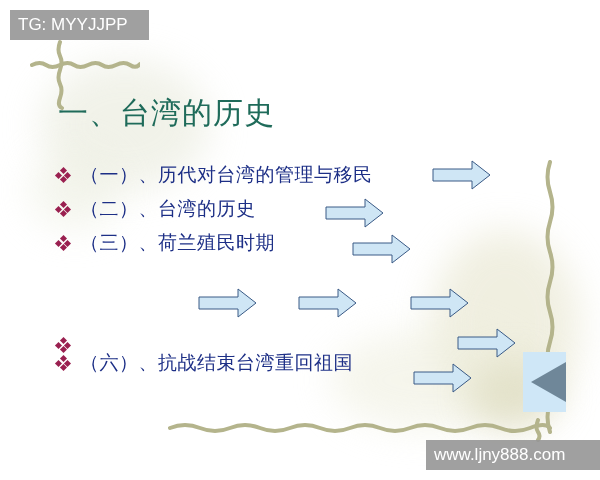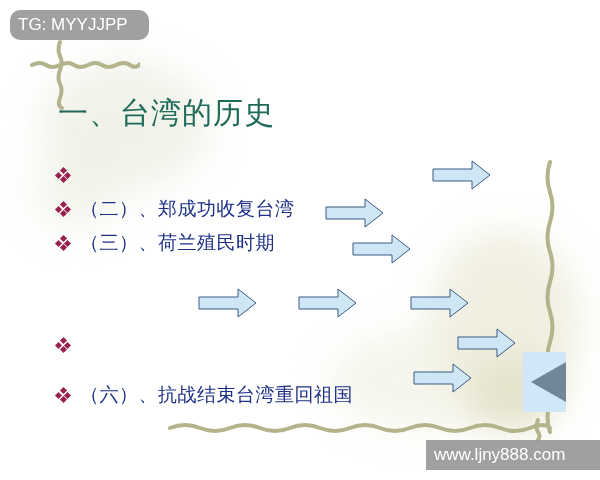--- a/index.html
+++ b/index.html
@@ -17,21 +17,21 @@
     .blob.b5 { left: 470px; top: 360px; width: 90px; height: 70px; background: #d9d7b8; }
 
     
     .vine { position: absolute; }
 
     .watermark {
       position: absolute; background: rgba(150,150,150,0.9); color: #ffffff;
       font-family: "Liberation Sans", sans-serif; font-size: 17px; line-height: 30px;
       padding: 0 8px; white-space: nowrap;
     }
-    .wm-top { left: 10px; top: 10px; width: 139px; height: 30px; border-radius: 10px; }
+    .wm-top { left: 10px; top: 10px; width: 139px; height: 30px; }
     .wm-bottom { left: 426px; top: 440px; width: 180px; height: 30px; text-align: left; }
 
     .title {
       position: absolute; left: 58px; top: 93px;
       font-family: Liberation Serif, serif;
       font-size: 30px; color: #1f6b5a; letter-spacing: 1px; white-space: nowrap;
     }
 
     .item { position: absolute; left: 56px; height: 30px; display: flex; align-items: center; white-space: nowrap; }
     .bullet { width: 14px; height: 14px; position: relative; margin-right: 10px; }
@@ -80,48 +80,49 @@
 
   <div class="title">一、台湾的历史</div>
 
   <div class="item" style="top:160px">
     <span class="bullet">
         <i></i>
         <i></i>
         <i></i>
         <i></i>
       </span>
+    <span class="item-text">（一）、历代对台湾的管理与移民</span>
   </div>
   <div class="item" style="top:194px">
     <span class="bullet">
         <i></i>
         <i></i>
         <i></i>
         <i></i>
       </span>
-    <span class="item-text">（二）、郑成功收复台湾</span>
+    <span class="item-text">（二）、台湾的历史</span>
   </div>
   <div class="item" style="top:228px">
     <span class="bullet">
         <i></i>
         <i></i>
         <i></i>
         <i></i>
       </span>
     <span class="item-text">（三）、荷兰殖民时期</span>
   </div>
   <div class="item" style="top:330px">
     <span class="bullet">
         <i></i>
         <i></i>
         <i></i>
         <i></i>
       </span>
   </div>
-  <div class="item" style="top:380px">
+  <div class="item" style="top:348px">
     <span class="bullet">
         <i></i>
         <i></i>
         <i></i>
         <i></i>
       </span>
     <span class="item-text">（六）、抗战结束台湾重回祖国</span>
   </div>
 
   <svg class="arrow" style="left:432px;top:160px" width="60" height="30" viewBox="0 0 60 30">

